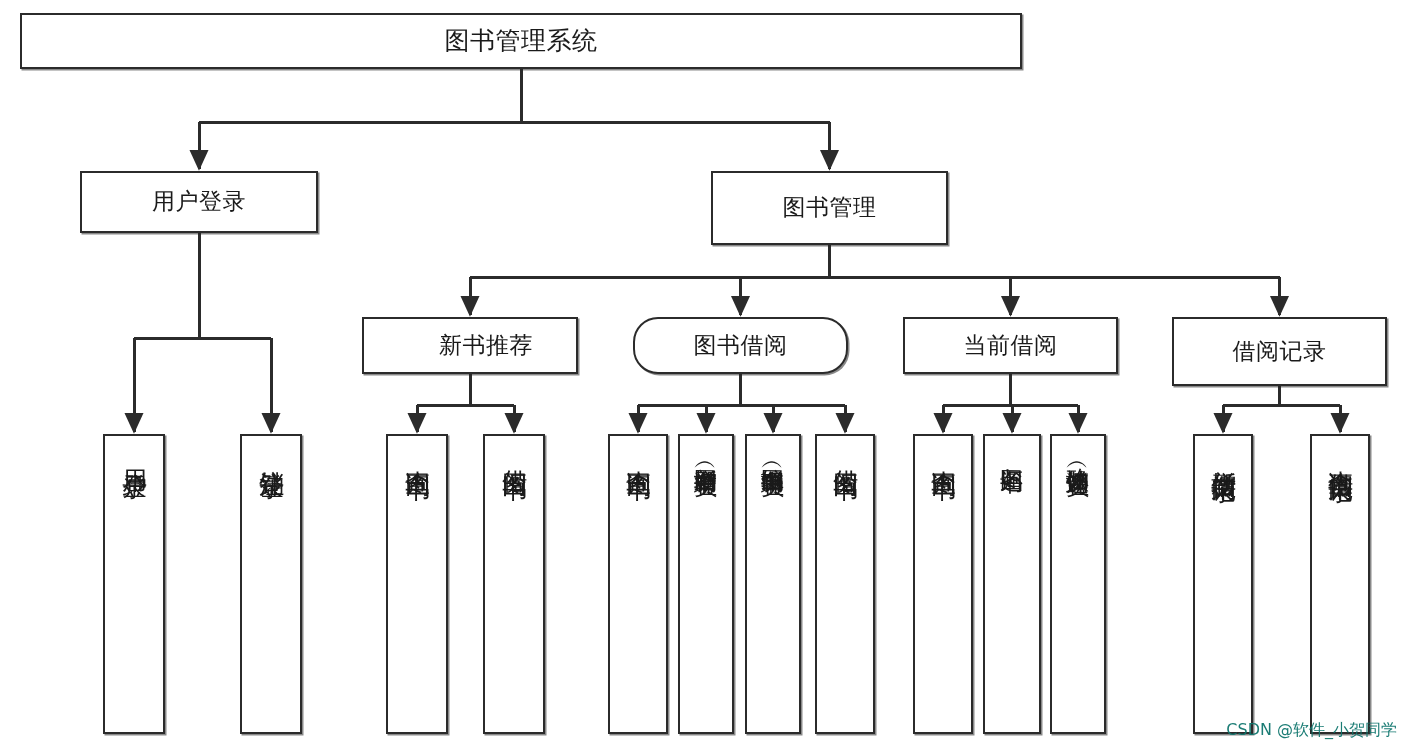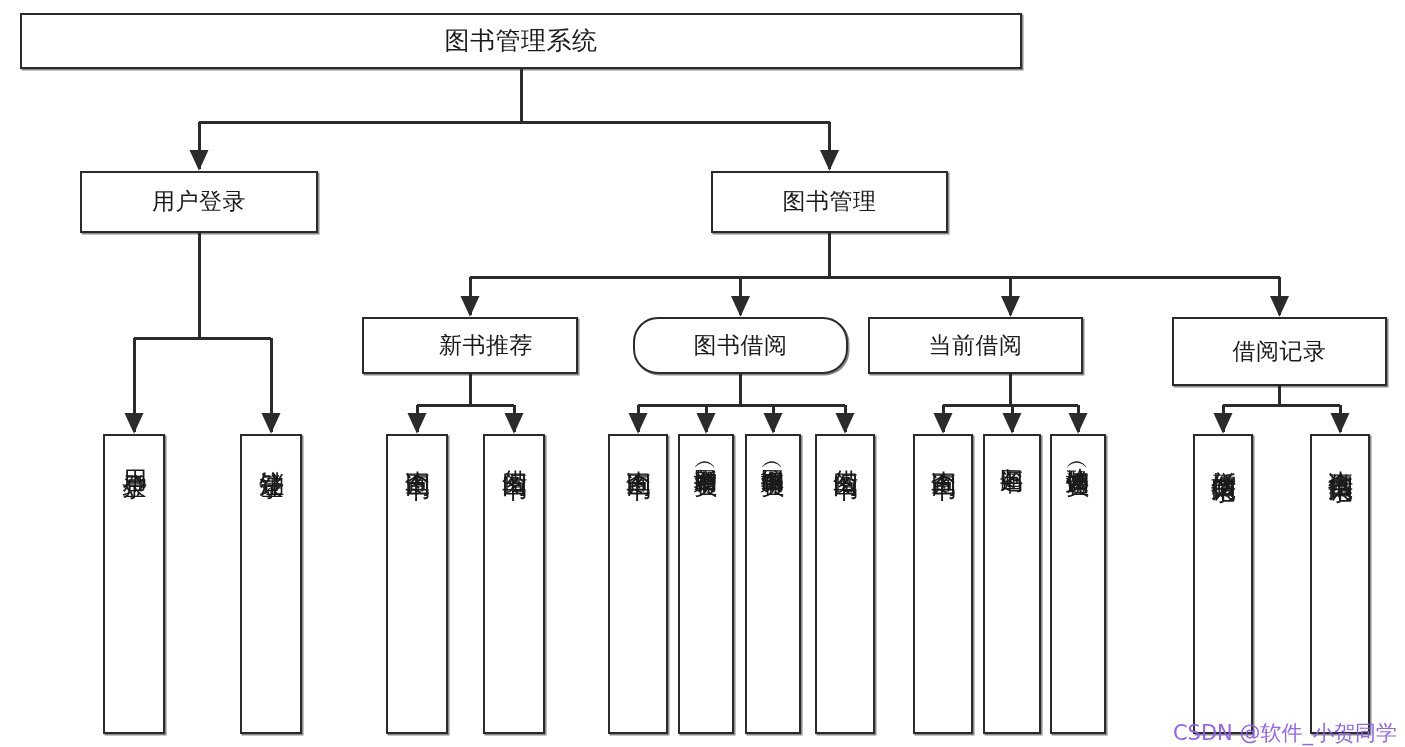--- a/index.html
+++ b/index.html
@@ -63,23 +63,23 @@
   .node.vertical.narrow .node-label {
     font-size: 23px;
     letter-spacing: 1px;
   }
   #root-node .node-label {
     font-size: 25px;
   }
   #watermark {
     position: absolute;
     right: 8px;
-    bottom: 0;
-    font-size: 21px;
-    color: #8b5cf6;
+    bottom: 6px;
+    font-size: 16px;
+    color: #0f766e;
     white-space: nowrap;
     opacity: 0.95;
   }
 </style>
 </head>
 <body>
 
 <div id="diagram-root">
 
   <svg id="edge-layer" viewBox="0 0 1405 747" xmlns="http://www.w3.org/2000/svg">
@@ -125,30 +125,30 @@
       </g>
   </svg>
 
   <div id="node-layer">
       <div class="node horizontal" id="root-node" style="left: 20px; top: 13px; width: 1002px; height: 56px;">
         <span class="node-label">图书管理系统</span>
       </div>
       <div class="node horizontal" id="node-login" style="left: 80px; top: 171px; width: 238px; height: 62px;">
         <span class="node-label">用户登录</span>
       </div>
-      <div class="node horizontal" id="node-bookmgmt" style="left: 711px; top: 171px; width: 237px; height: 62px;">
+      <div class="node horizontal" id="node-bookmgmt" style="left: 711px; top: 171px; width: 237px; height: 74px;">
         <span class="node-label">图书管理</span>
       </div>
       <div class="node horizontal" id="node-newbook" style="left: 362px; top: 317px; width: 216px; height: 57px; padding-left: 32px;">
         <span class="node-label">新书推荐</span>
       </div>
       <div class="node horizontal" id="node-borrow" style="left: 633px; top: 317px; width: 215px; height: 57px; border-radius: 25px;">
         <span class="node-label">图书借阅</span>
       </div>
-      <div class="node horizontal" id="node-current" style="left: 868px; top: 317px; width: 215px; height: 57px;">
+      <div class="node horizontal" id="node-current" style="left: 903px; top: 317px; width: 215px; height: 57px;">
         <span class="node-label">当前借阅</span>
       </div>
       <div class="node horizontal" id="node-records" style="left: 1172px; top: 317px; width: 215px; height: 69px;">
         <span class="node-label">借阅记录</span>
       </div>
       <div class="node vertical" id="node-leaf-login-1" style="left: 103px; top: 434px; width: 62px; height: 300px;">
         <span class="node-label">用户登录</span>
       </div>
       <div class="node vertical" id="node-leaf-login-2" style="left: 240px; top: 434px; width: 62px; height: 300px;">
         <span class="node-label">注销登录</span>

